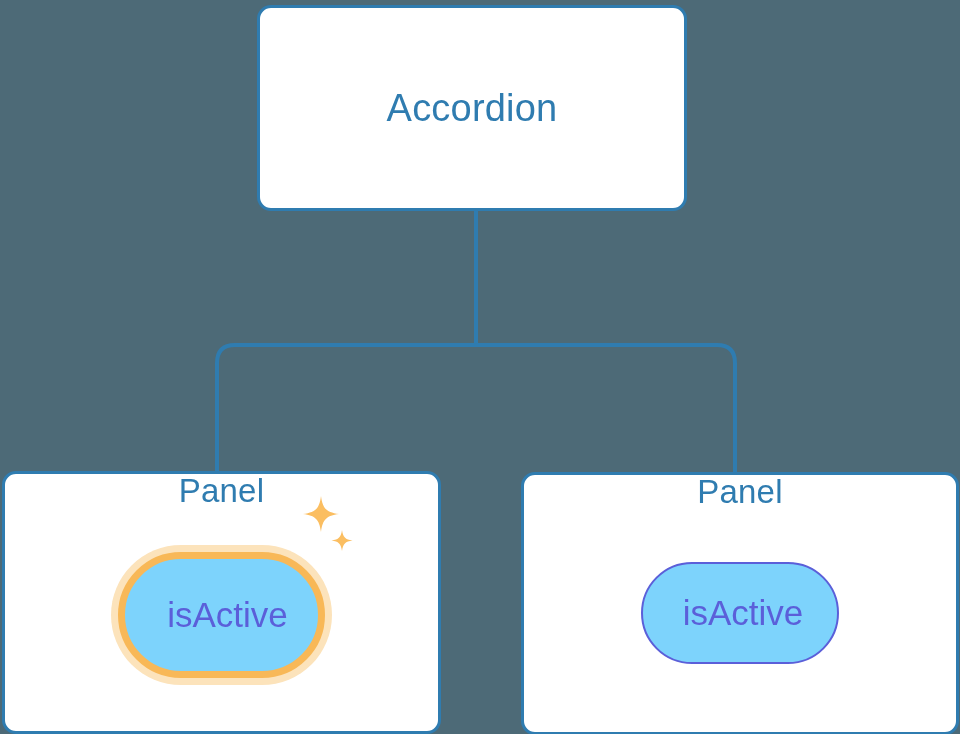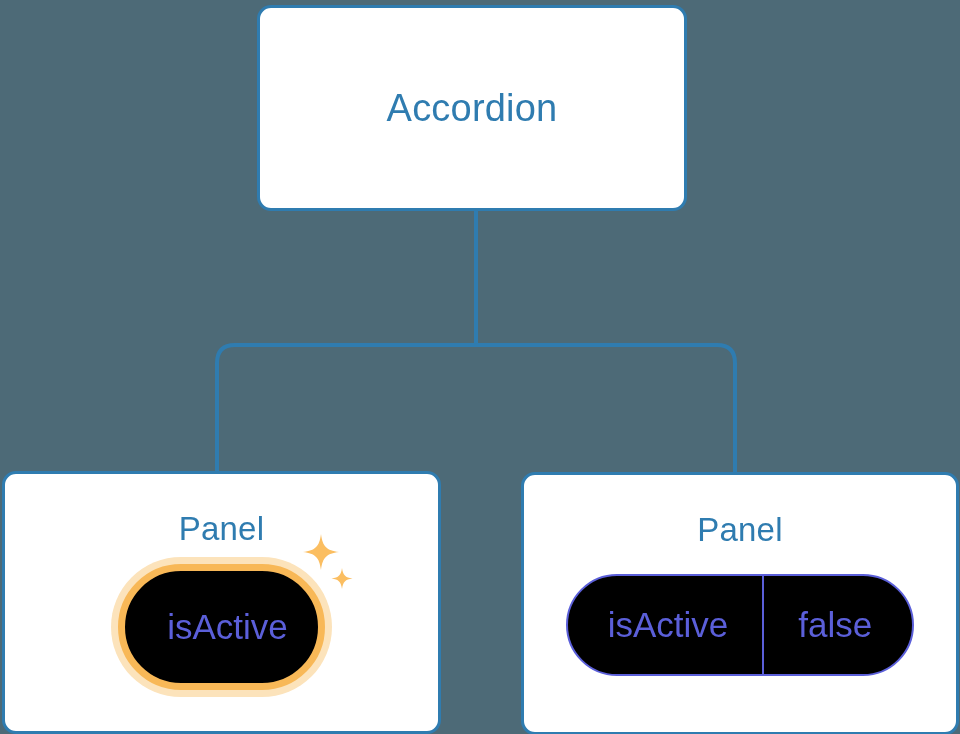--- a/index.html
+++ b/index.html
@@ -62,21 +62,20 @@
     justify-content: center;
   }
   #node-accordion .node-title {
     font-size: 38px;
     line-height: 1;
   }
 
   
   .panel-node {
     height: 263px;
-    padding-top: 38px;
   }
   #node-panel-left {
     left: 2px;
     top: 471px;
     width: 439px;
   }
   #node-panel-right {
     left: 521px;
     top: 472px;
     width: 438px;
@@ -96,25 +95,26 @@
   #pill-wrap-left {
     margin-top: 19px;
   }
   #pill-wrap-right {
     margin-top: 28px;
   }
 
   .pill {
     display: flex;
     align-items: stretch;
-    background: #000000;
+    background: #7dd3fc;
     box-sizing: border-box;
     border-radius: 999px;
     overflow: hidden;
     position: relative;
+    margin-top: 26px;
   }
 
   .pill-cell {
     display: flex;
     align-items: center;
     justify-content: center;
     box-sizing: border-box;
     white-space: nowrap;
   }
 
@@ -197,18 +197,17 @@
       </svg>
     </div>
   </div>
 
   <div class="node panel-node" id="node-panel-right">
     <div class="node-title">Panel</div>
 
     <div class="pill-wrap" id="pill-wrap-right">
       <div class="pill plain">
         <div class="pill-cell pill-name">isActive</div>
-        <div class="pill-cell pill-value">false</div>
       </div>
     </div>
   </div>
 
 </div>
 
 </body></html>

